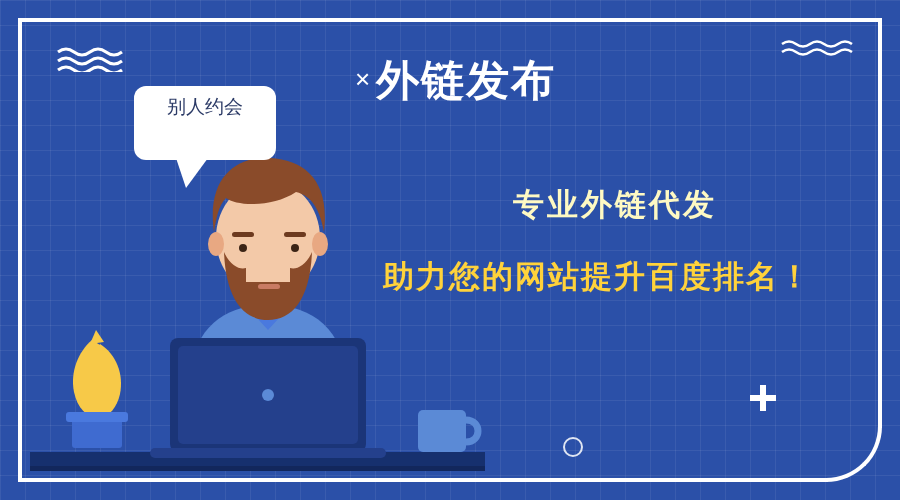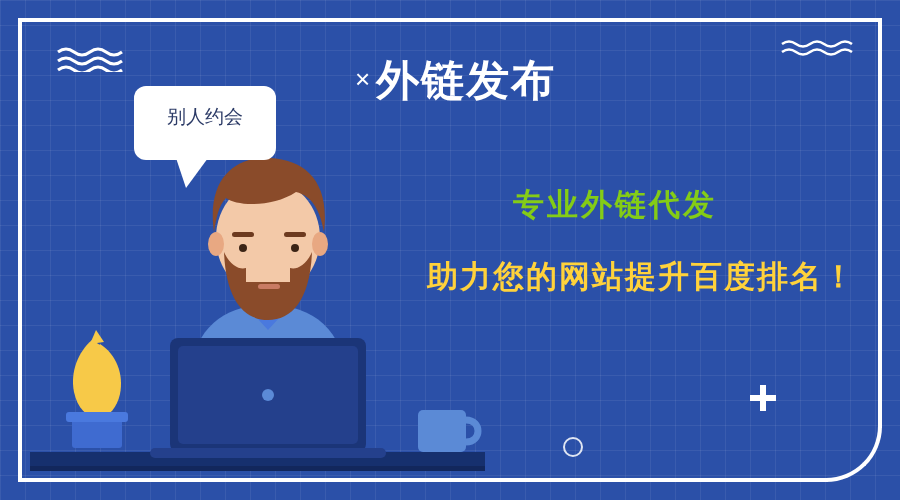--- a/index.html
+++ b/index.html
@@ -102,48 +102,47 @@
   .headline .x-mark {
     font-size: 26px;
     font-weight: normal;
     vertical-align: 7px;
     margin-right: 4px;
   }
   
   .sub1 {
     position: absolute;
     left: 513px; top: 184px;
-    color: #84cc16;
+    color: #fef9c3;
     font-size: 31px;
     font-weight: bold;
     letter-spacing: 3px;
     white-space: nowrap;
   }
   .sub2 {
     position: absolute;
     left: 383px; top: 256px;
     color: #ffd23b;
     font-size: 31px;
     font-weight: bold;
     letter-spacing: 2px;
     white-space: nowrap;
-    margin-left: 44px;
   }
   
   .bubble {
     position: absolute;
     left: 134px; top: 86px;
     width: 142px; height: 74px;
     background: #ffffff;
     border-radius: 12px;
     color: #2b3a66;
     font-size: 19px;
     line-height: 26px;
     text-align: center;
-    padding-top: 18px;
+    padding-top: 8px;
     box-sizing: border-box;
   }
   .bubble-tail {
     position: absolute;
     left: 176px; top: 158px;
     width: 0; height: 0;
     border-left: 10px solid transparent;
     border-right: 22px solid transparent;
     border-top: 30px solid #ffffff;
   }

